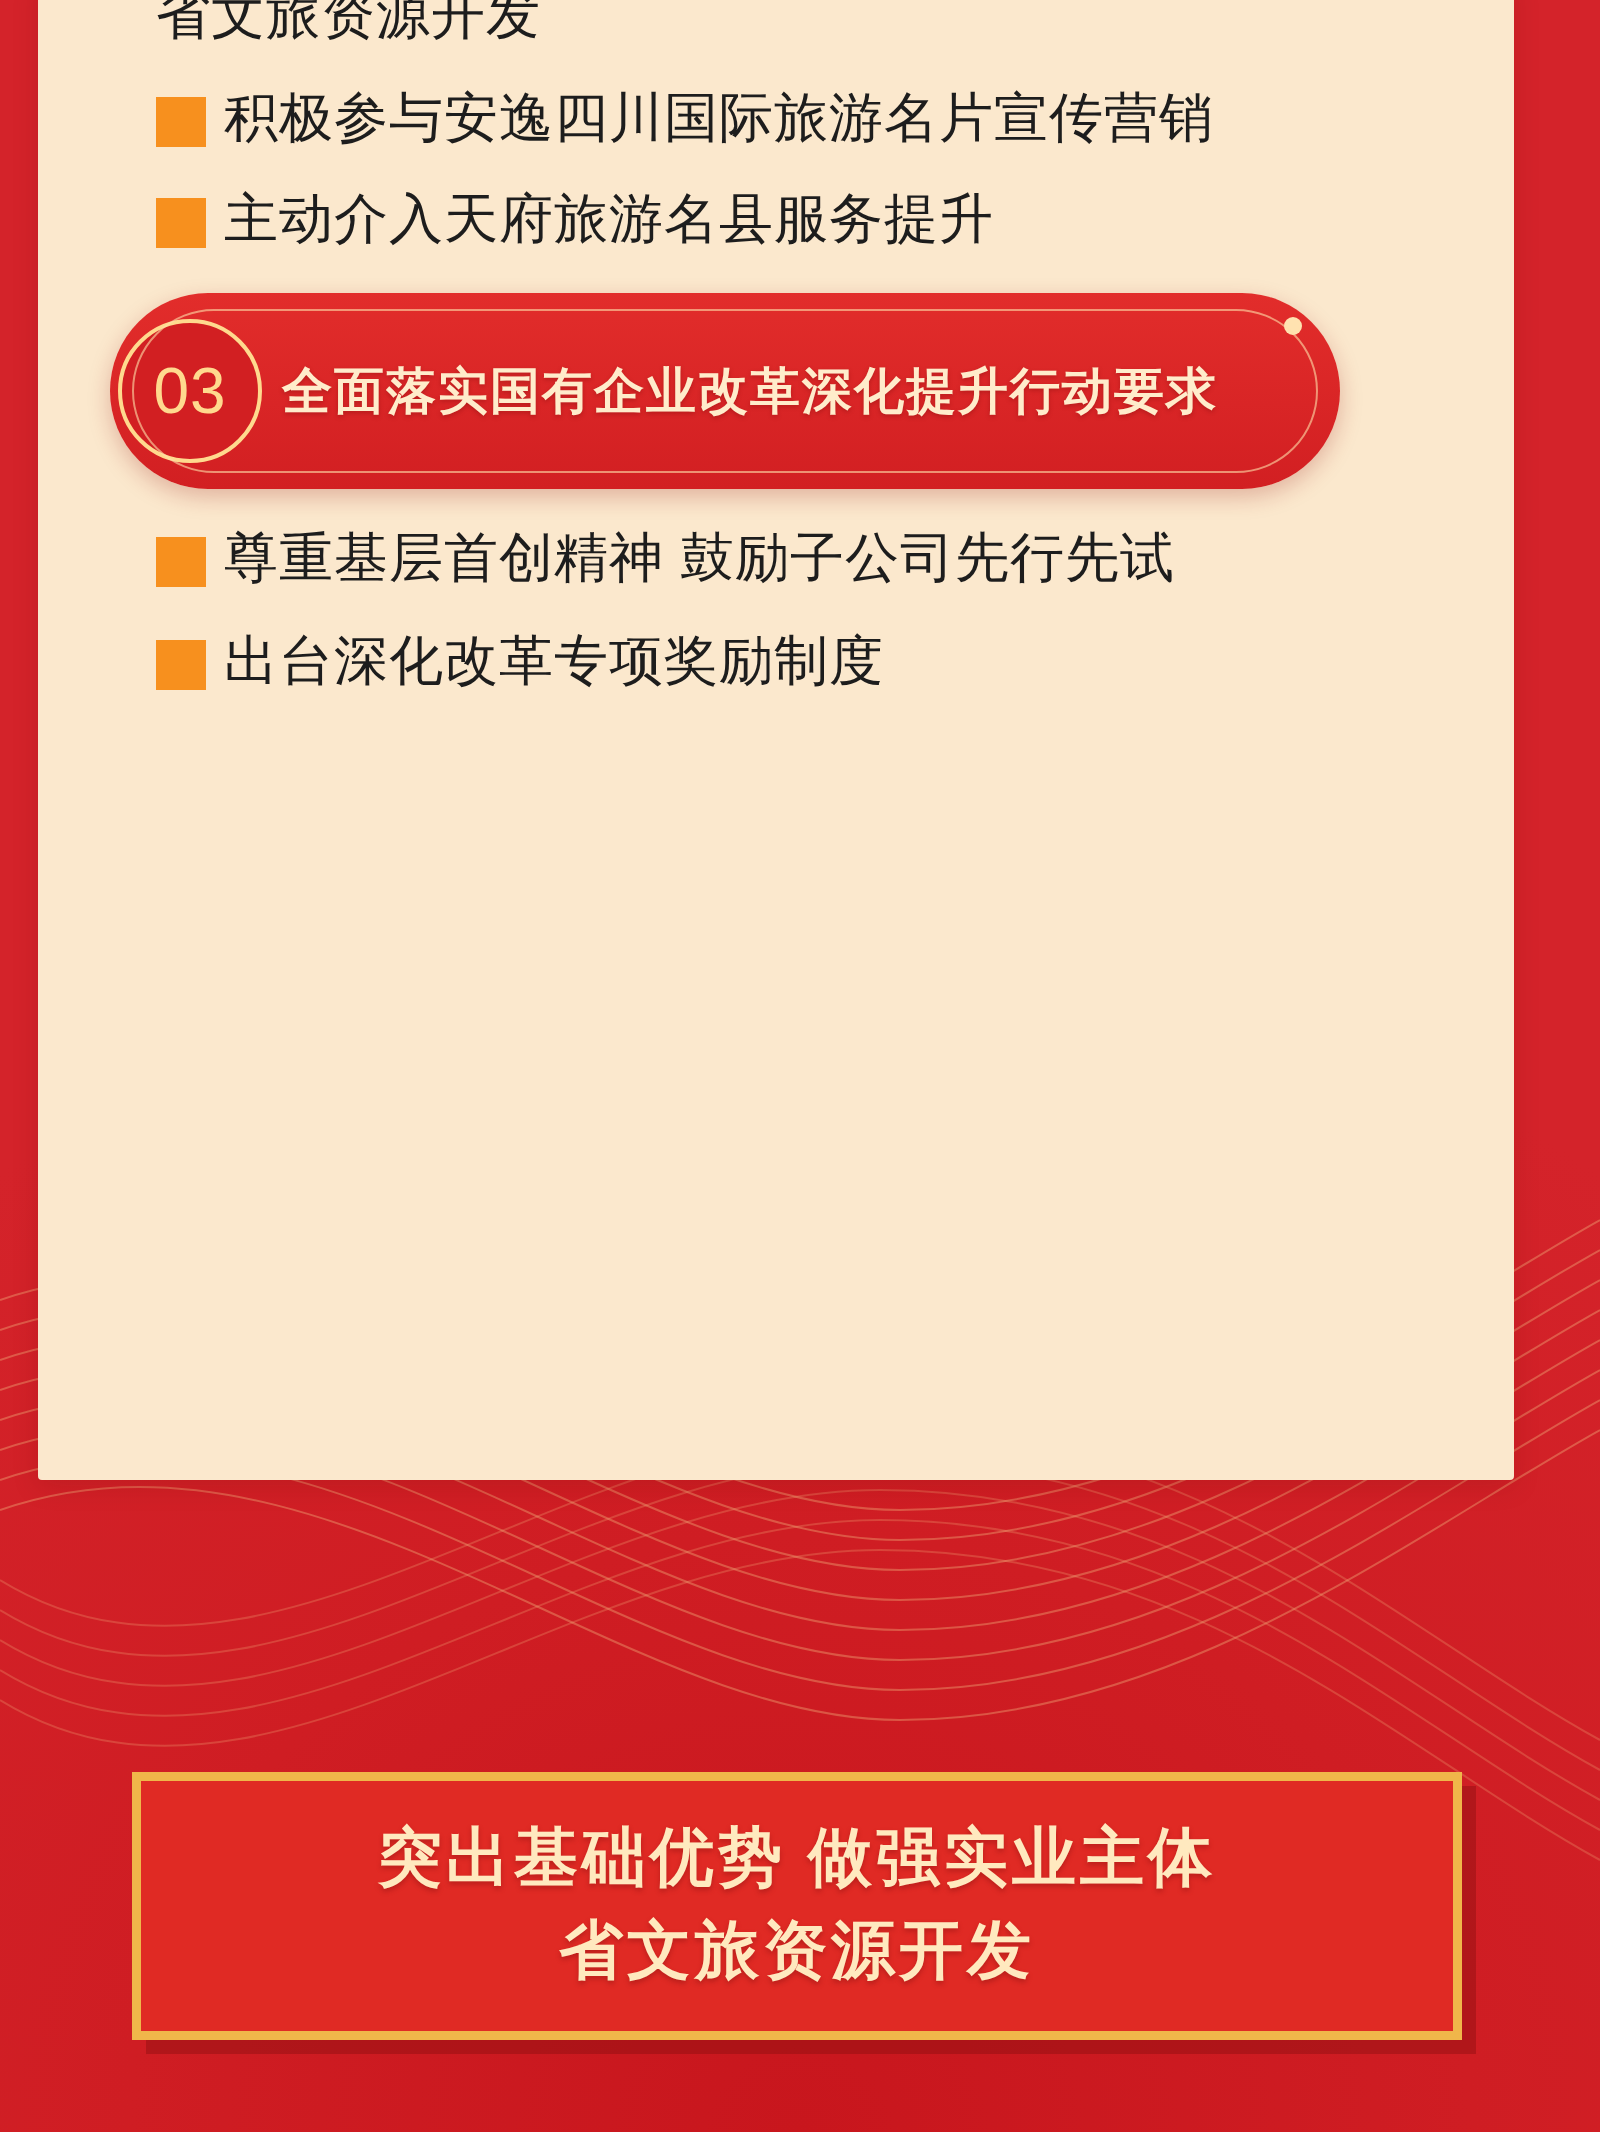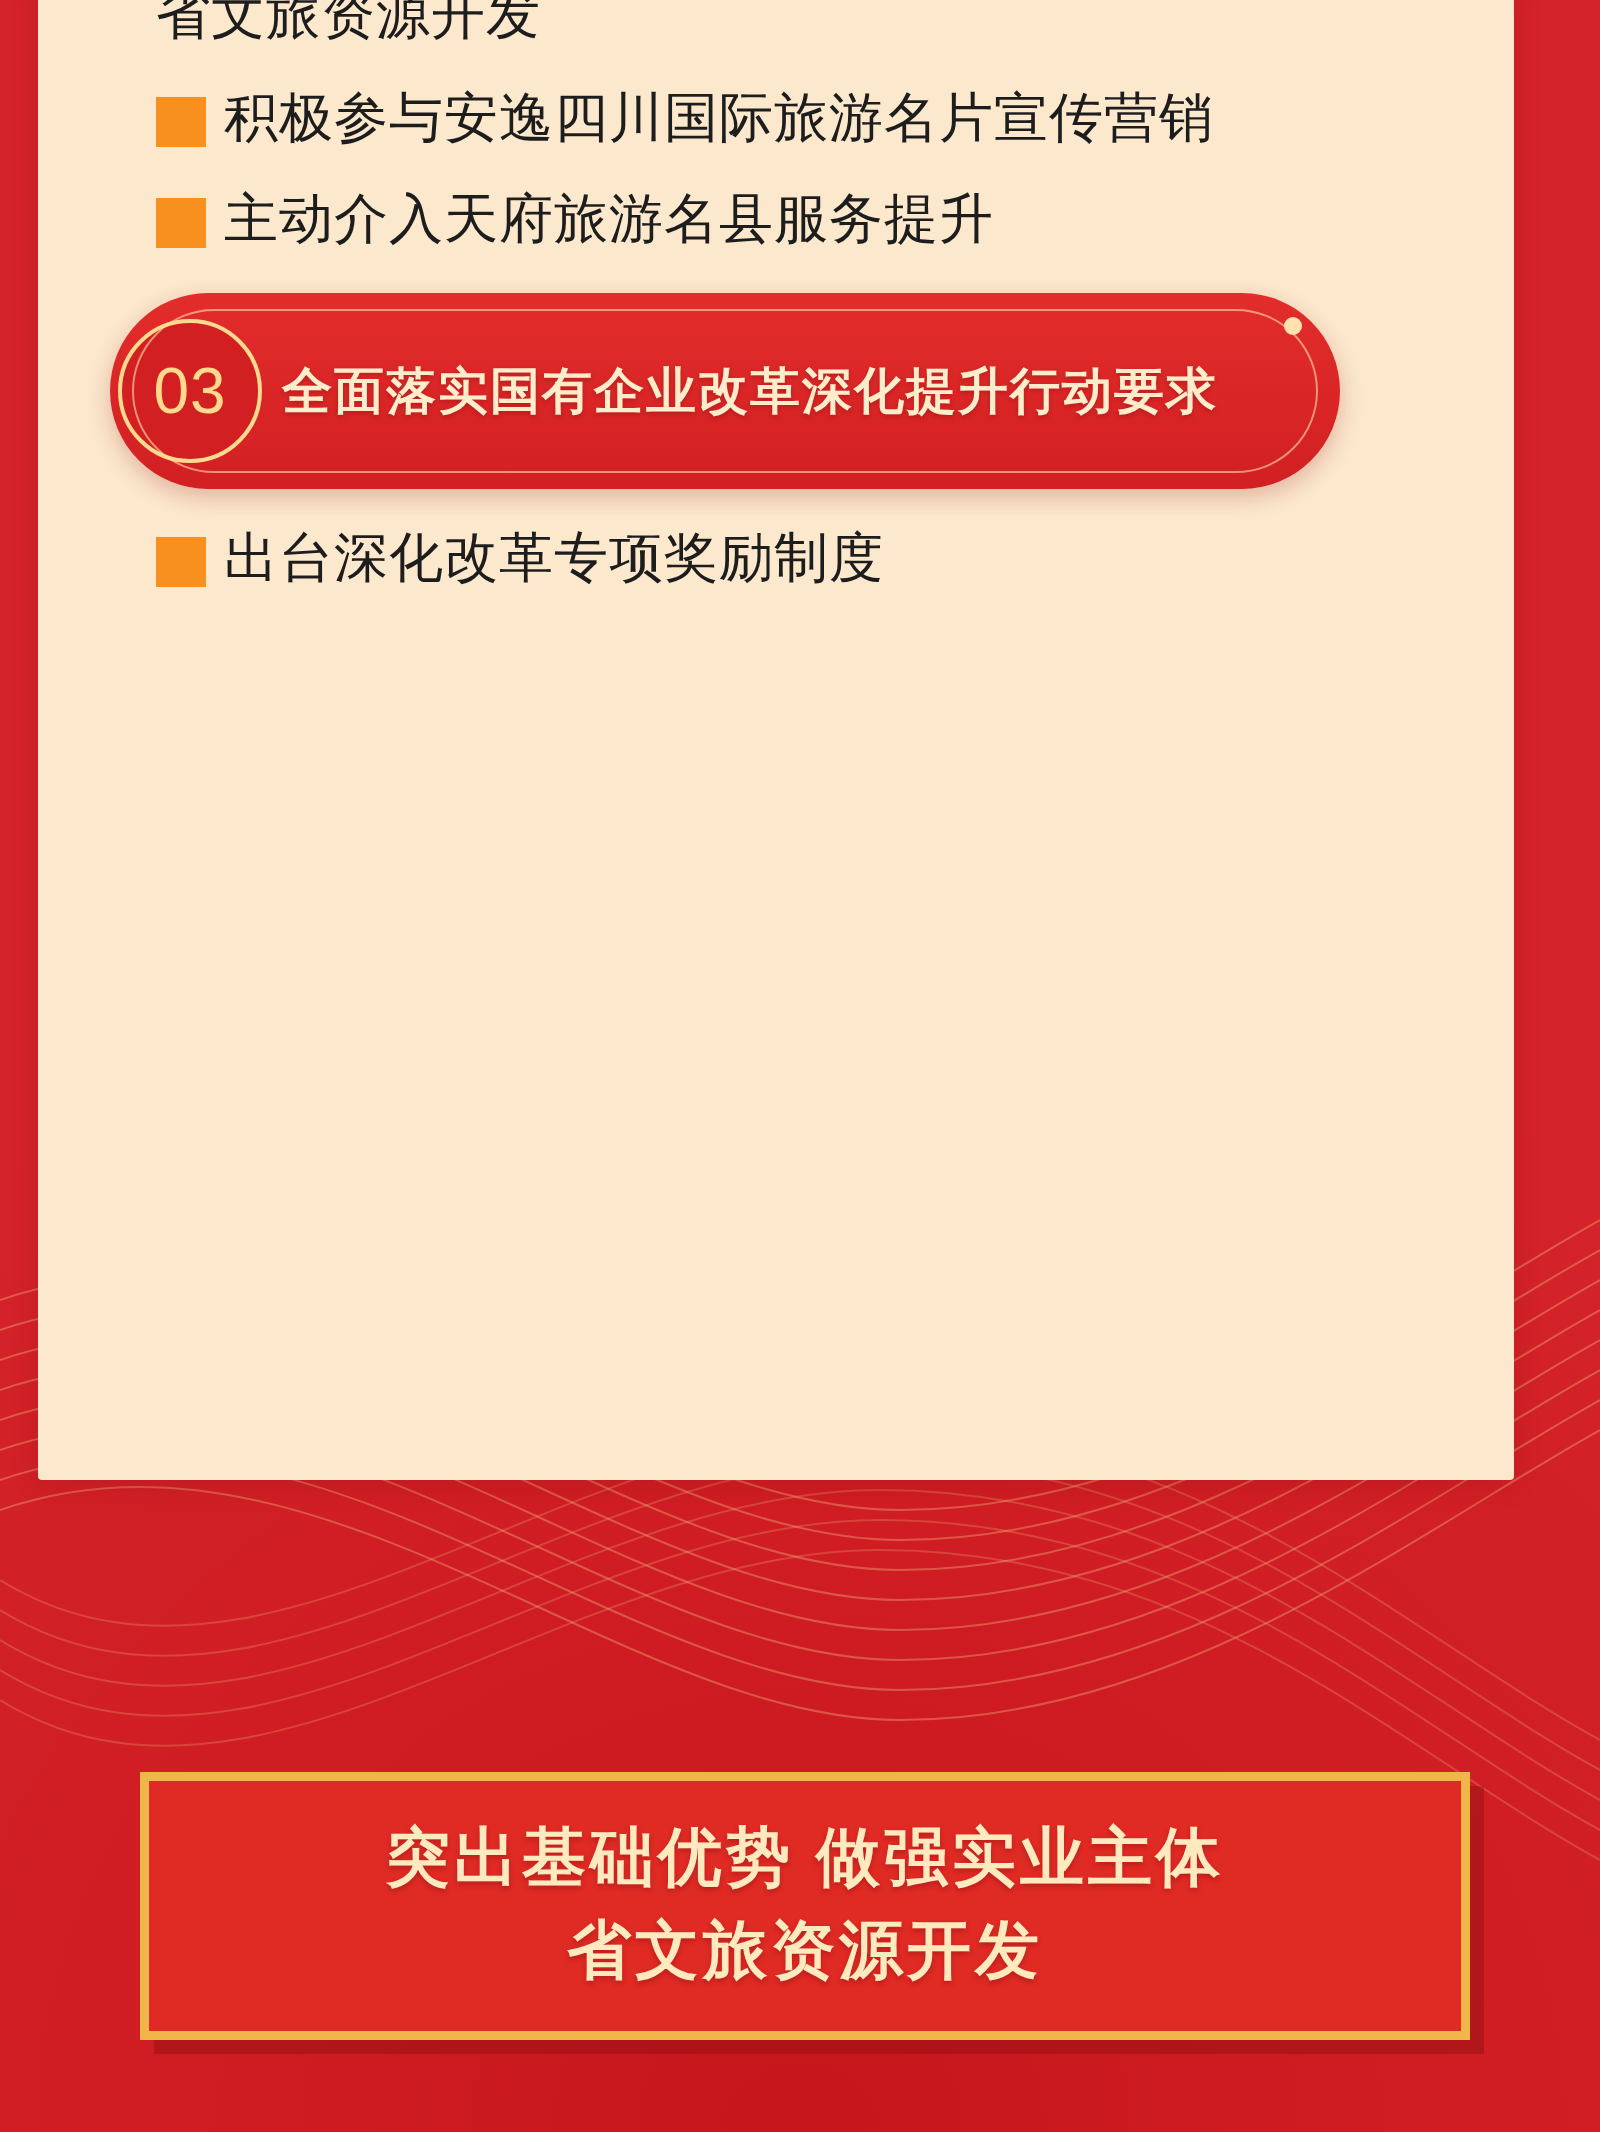--- a/index.html
+++ b/index.html
@@ -137,21 +137,21 @@
     font-size: 50px;
     font-weight: bold;
     line-height: 1.4;
     letter-spacing: 2px;
     text-shadow: 0 2px 4px rgba(120, 12, 12, .35);
   }
 
   
   .banner {
     position: absolute;
-    left: 140px;
+    left: 132px;
     top: 1772px;
     width: 1330px;
     padding: 30px 0 34px;
     background: #e02a24;
     border: 9px solid #f0b64a;
     box-sizing: border-box;
     box-shadow: 14px 14px 0 rgba(120, 12, 12, .35);
     text-align: center;
   }
   .banner-line {
@@ -202,20 +202,24 @@
       <span class="bullet-sq"></span>
       <span class="bullet-text">主动介入天府旅游名县服务提升</span>
     </div>
 
     <div class="section-pill">
       <span class="pill-dot"></span>
       <span class="pill-num">03</span>
       <span class="pill-title">全面落实国有企业改革深化提升行动要求</span>
     </div>
 
+    <div class="bullet-row" style="margin-top:10px;">
+      <span class="bullet-sq"></span>
+      <span class="bullet-text">尊重基层首创精神 鼓励子公司先行先试</span>
+    </div>
 
     <div class="bullet-row" style="margin-top:34px;">
       <span class="bullet-sq"></span>
       <span class="bullet-text">出台深化改革专项奖励制度</span>
     </div>
 
   </div>
 </div>
 
 <div class="banner">

